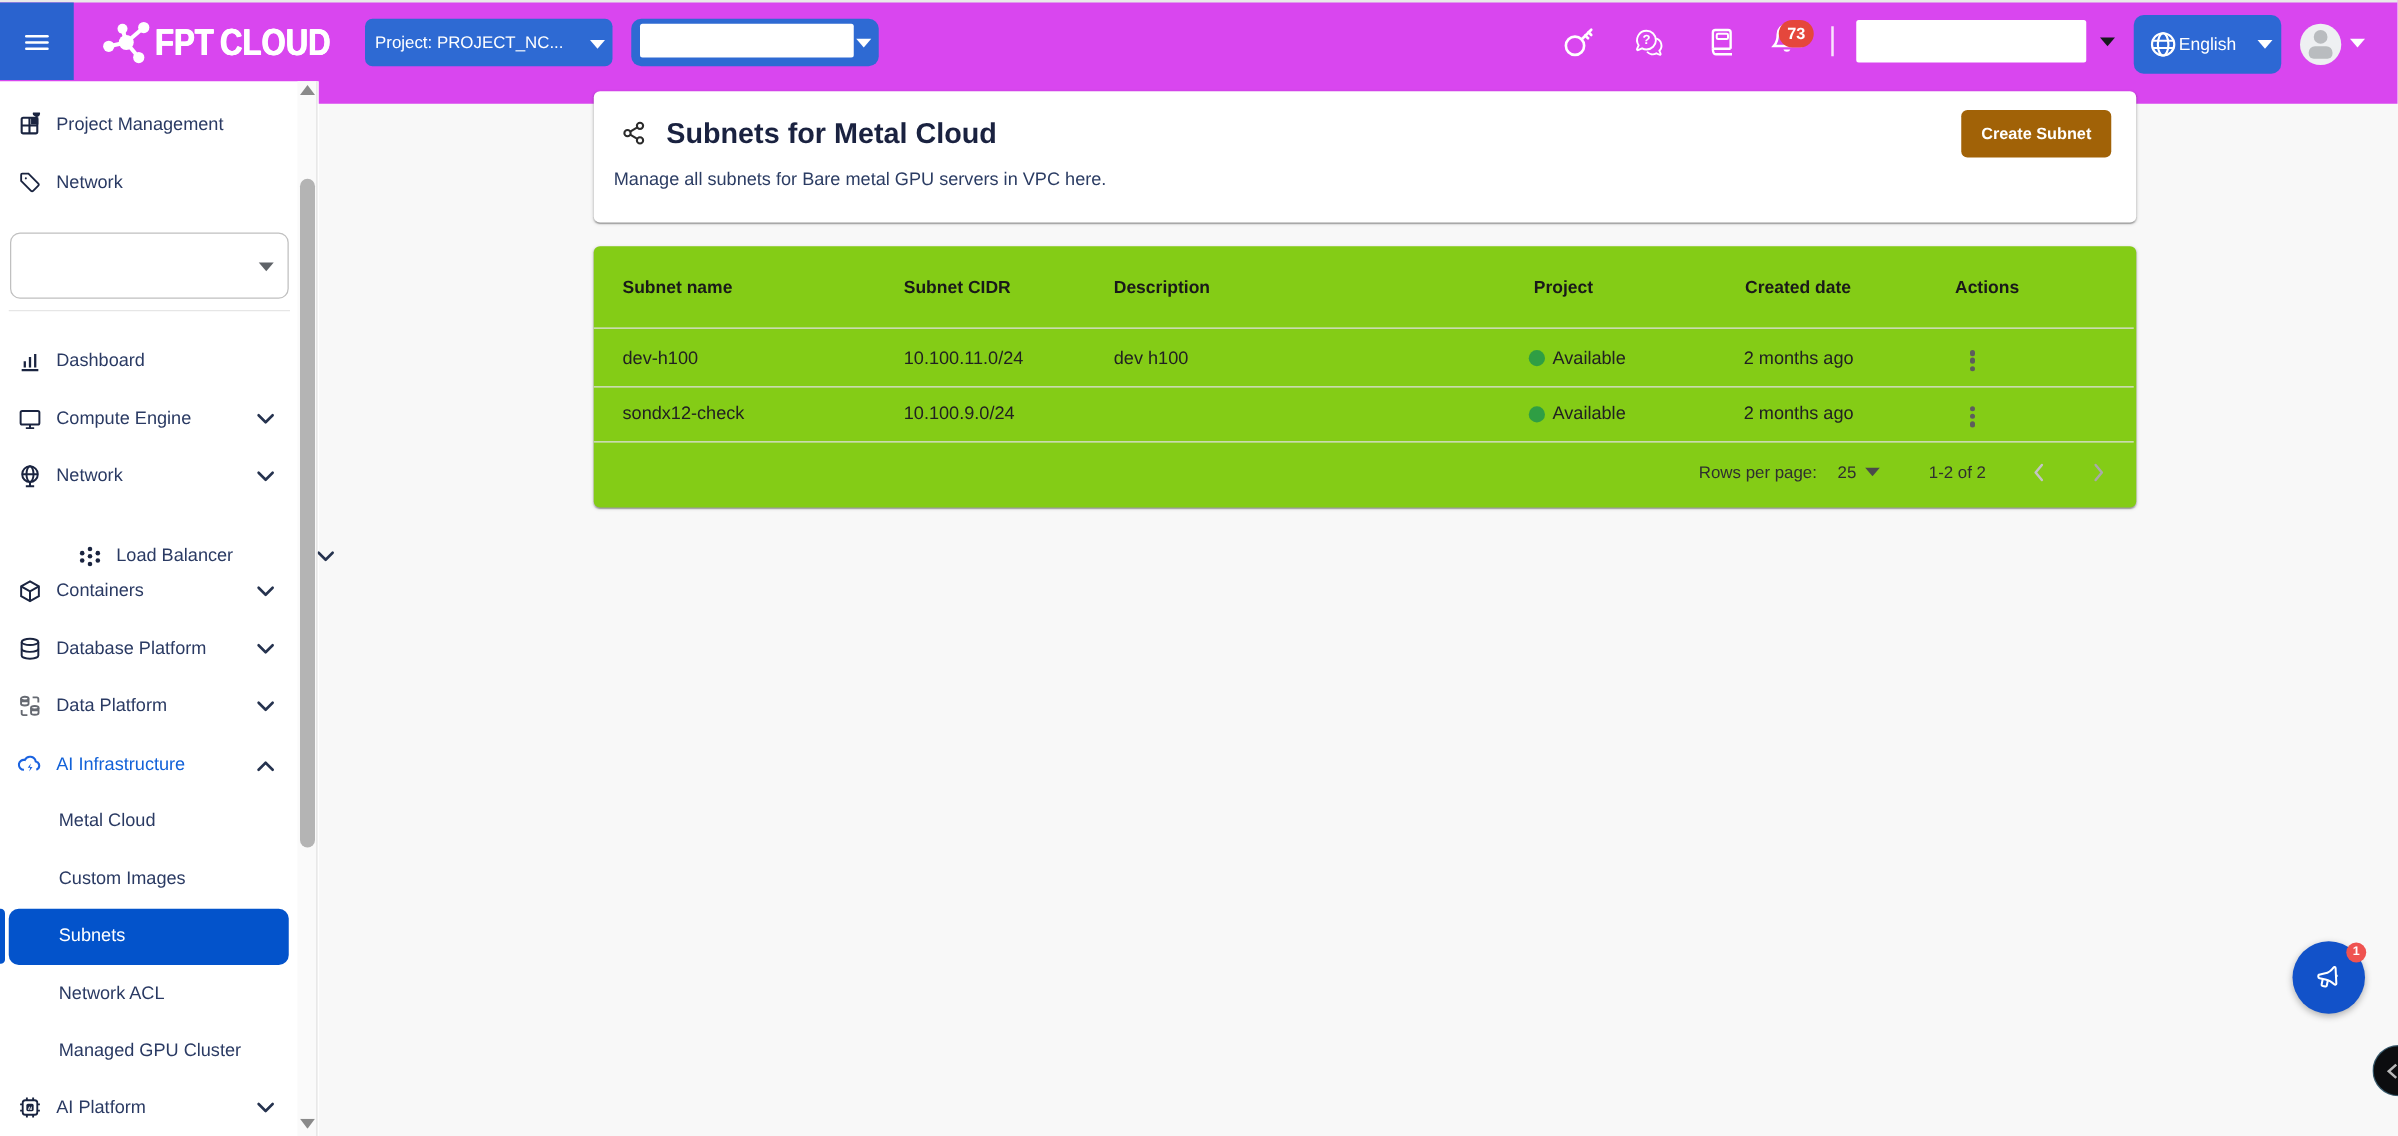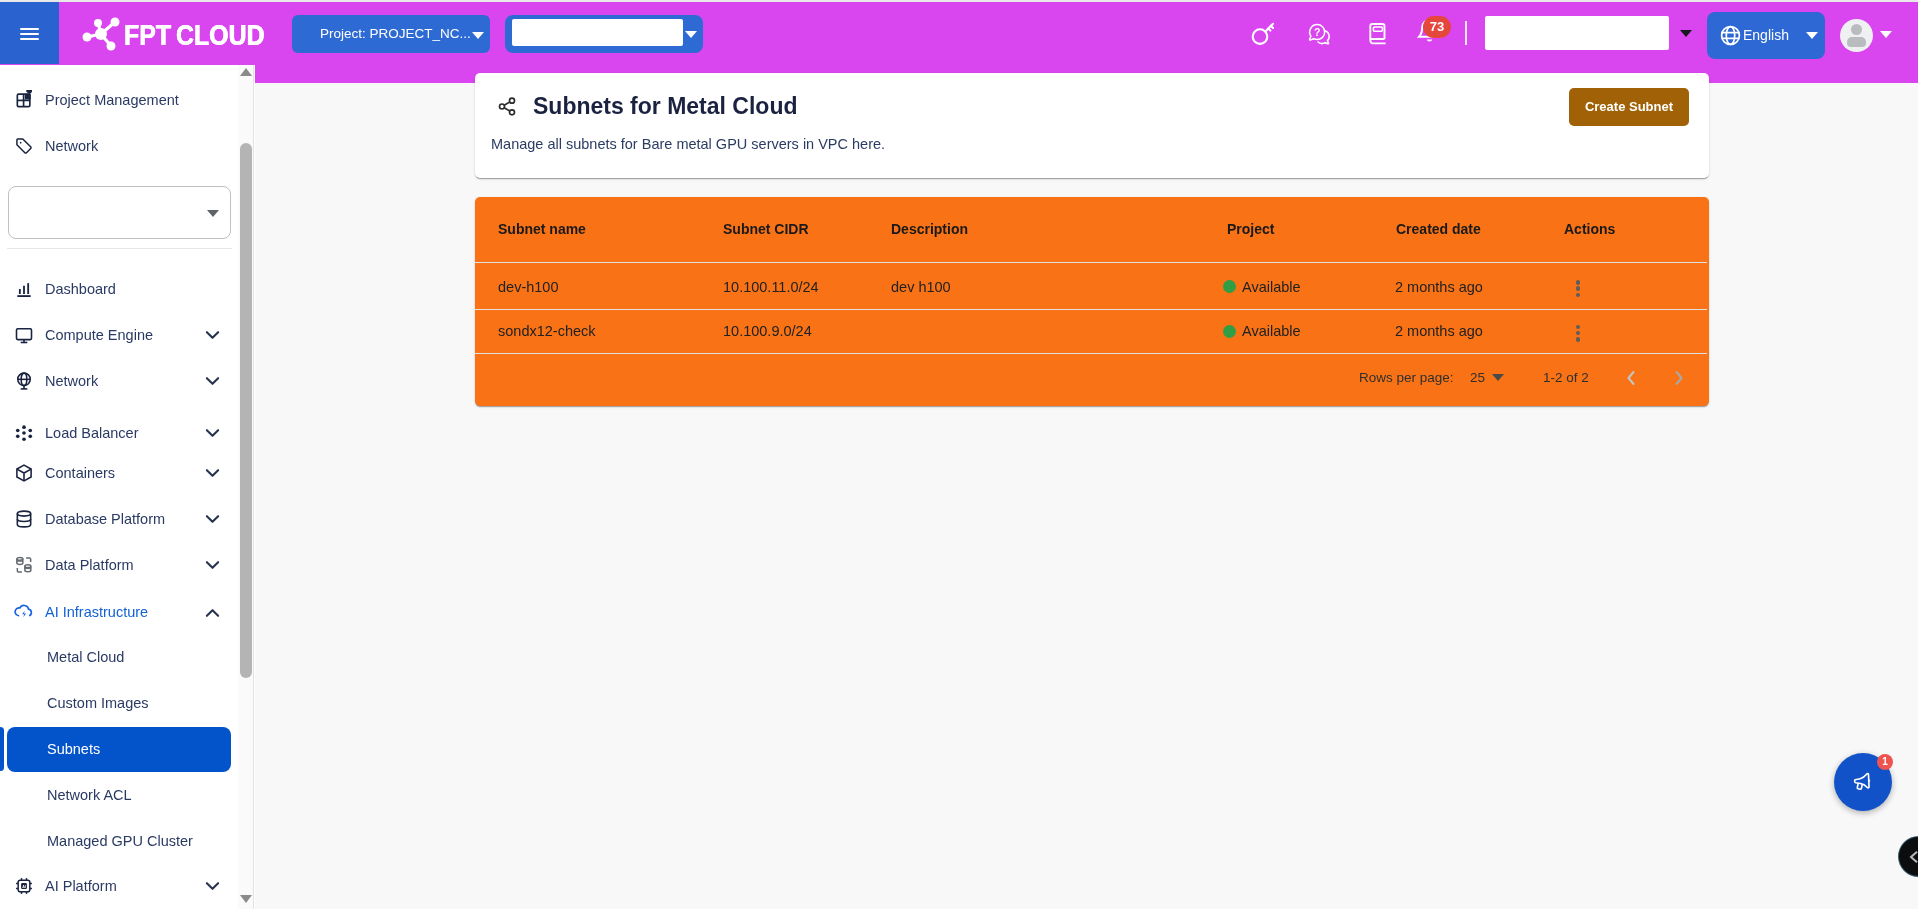--- a/index.html
+++ b/index.html
@@ -3,21 +3,21 @@
 <meta charset="utf-8">
 <style>
 * { margin:0; padding:0; box-sizing:border-box; }
 html,body { width:1918px; height:909px; overflow:hidden; background:#f8f8f8; font-family:"Liberation Sans", sans-serif; }
 .abs { position:absolute; }
 #topbar { position:absolute; left:0; top:0; width:1918px; height:83px; background:#d946ef; }
 #topbar-topline { position:absolute; left:0; top:0; width:1918px; height:1.5px; background:#e9e9e9; }
 #hambox { position:absolute; left:0; top:1.5px; width:59px; height:62.5px; background:#2a63cf; }
 .hbar { position:absolute; left:20px; width:19px; height:2.4px; background:#ffffff; border-radius:1px; }
 #logotext { position:absolute; left:123.5px; top:20px; font-size:30px; line-height:30px; font-weight:bold; color:#ffffff; transform:scaleX(0.83); transform-origin:left; white-space:pre; text-shadow:0.4px 0 #fff, -0.4px 0 #fff; }
-#projbtn { position:absolute; left:292px; top:15px; width:198px; height:38px; background:#2e6ad3; border-radius:6px; color:#fff; font-size:13.5px; line-height:38px; padding-left:28px; }
+#projbtn { position:absolute; left:292px; top:15px; width:198px; height:38px; background:#2e6ad3; border-radius:6px; color:#fff; font-size:13.5px; line-height:38px; padding-left:8px; }
 #projcaret { position:absolute; left:472px; top:32px; width:0; height:0; border-left:6px solid transparent; border-right:6px solid transparent; border-top:7px solid #fff; }
 #selctl { position:absolute; left:505px; top:15px; width:198px; height:38px; background:#2e6ad3; border-radius:8px; }
 #selwhite { position:absolute; left:7px; top:4px; width:171px; height:27px; background:#ffffff; border-radius:2px; }
 #selcaret { position:absolute; left:180px; top:16px; width:0; height:0; border-left:6px solid transparent; border-right:6px solid transparent; border-top:7px solid #fff; }
 .topicon { position:absolute; top:0; }
 #sep { position:absolute; left:1465px; top:21px; width:2px; height:24px; background:rgba(255,255,255,0.85); }
 #searchbox { position:absolute; left:1485px; top:16px; width:184px; height:34px; background:#ffffff; border-radius:2px; }
 #blkcaret { position:absolute; left:1680px; top:30px; width:0; height:0; border-left:6px solid transparent; border-right:6px solid transparent; border-top:7px solid #16191d; }
 #langbtn { position:absolute; left:1707px; top:12px; width:118px; height:47px; background:#2d68d4; border-radius:8px; }
 #langtxt { position:absolute; left:36px; top:0; height:47px; line-height:47px; color:#fff; font-size:14px; }
@@ -36,21 +36,21 @@
 .sb-tx { position:absolute; left:45px; top:0; height:46px; line-height:46px; font-size:14.5px; color:#2a3a63; }
 .sb-ch { position:absolute; left:205px; top:17px; width:15px; height:12px; }
 #sb-select { position:absolute; left:8px; top:121px; width:223px; height:53px; border:1px solid #c0c0c0; border-radius:8px; background:#fff; }
 #sb-selcaret { position:absolute; left:206.5px; top:144.5px; width:0; height:0; border-left:6px solid transparent; border-right:6px solid transparent; border-top:7px solid #5f6368; }
 #sb-divider { position:absolute; left:7px; top:183px; width:225px; height:1px; background:#e6e6e6; }
 #subnets-sel { position:absolute; left:7px; top:662px; width:224px; height:45px; background:#0353cb; border-radius:8px; color:#fff; font-size:14.5px; line-height:45px; padding-left:40px; }
 #subnets-bar { position:absolute; left:-3px; top:662px; width:7px; height:44px; background:#0353cb; border-radius:4px; }
 .sb-sub { position:absolute; left:47px; width:200px; height:46px; line-height:46px; font-size:14.5px; color:#2a3a63; }
 
 #card1 { position:absolute; left:475px; top:73px; width:1234px; height:105px; background:#fff; border-radius:5px; box-shadow:0px 2px 1px -1px rgba(0,0,0,0.2), 0px 1px 1px 0px rgba(0,0,0,0.14), 0px 1px 3px 0px rgba(0,0,0,0.12); }
-#card2 { position:absolute; left:475px; top:196.5px; width:1234px; height:209px; background:#f97316; border-radius:5px; box-shadow:0px 2px 1px -1px rgba(0,0,0,0.2), 0px 1px 1px 0px rgba(0,0,0,0.14), 0px 1px 3px 0px rgba(0,0,0,0.12); }
+#card2 { position:absolute; left:475px; top:196.5px; width:1234px; height:209px; background:#84cc16; border-radius:5px; box-shadow:0px 2px 1px -1px rgba(0,0,0,0.2), 0px 1px 1px 0px rgba(0,0,0,0.14), 0px 1px 3px 0px rgba(0,0,0,0.12); }
 #title { position:absolute; left:58px; top:20px; font-size:23px; line-height:27px; font-weight:bold; color:#1a2240; }
 #subtitle { position:absolute; left:16px; top:63px; font-size:14.5px; color:#2b3c63; }
 #createbtn { position:absolute; left:1094px; top:15px; width:120px; height:38px; background:#a16207; border-radius:5px; color:#fff; font-size:13px; font-weight:bold; text-align:center; line-height:38px; }
 .th { position:absolute; top:0; height:65px; line-height:65px; font-size:14px; font-weight:bold; color:#191919; }
 .tr1 { position:absolute; height:50px; line-height:50px; font-size:14.5px; color:#212121; top:65px; }
 .tr2 { position:absolute; height:44px; line-height:44px; font-size:14.5px; color:#212121; top:112px; }
 .hl { position:absolute; left:0; width:1232px; height:1px; background:#e0e0e0; }
 .dot { position:absolute; width:13px; height:13px; border-radius:50%; background:#2f9e44; left:748px; }
 .kebab { position:absolute; left:1100.5px; width:4.5px; height:4.5px; border-radius:50%; background:#5d5d5d; }
 #footer-row { position:absolute; left:0; top:156px; width:1232px; height:52px; font-size:13.5px; color:#2f2f2f; }
@@ -174,21 +174,21 @@
       <ellipse cx="12" cy="10" rx="3.4" ry="7.5"></ellipse>
       <line x1="4.5" y1="10" x2="19.5" y2="10"></line>
       <line x1="12" y1="17.5" x2="12" y2="21.5"></line>
       <line x1="8" y1="21.5" x2="16" y2="21.5"></line>
     </svg>
     <div class="sb-tx">Network</div>
     <svg class="sb-ch" viewBox="0 0 16 10">
         <polyline points="2,2 8,8 14,2" fill="none" stroke="#26334f" stroke-width="2.2" stroke-linecap="round" stroke-linejoin="round"></polyline>
       </svg>
   </div>
-  <div class="sb-item" style="top:345px;">
+  <div class="sb-item" style="top:357px;margin-left:48px;">
     <svg class="sb-ic" viewBox="0 0 24 24" fill="#1a2440">
       <circle cx="12" cy="5" r="2.2"></circle>
         <circle cx="12" cy="12" r="2.2"></circle>
       <circle cx="4.5" cy="9" r="2.2"></circle>
         <circle cx="4.5" cy="16" r="2.2"></circle>
       <circle cx="19.5" cy="9" r="2.2"></circle>
         <circle cx="19.5" cy="16" r="2.2"></circle>
       <circle cx="12" cy="19.5" r="2.2"></circle>
     </svg>
     <div class="sb-tx">Load Balancer</div>

